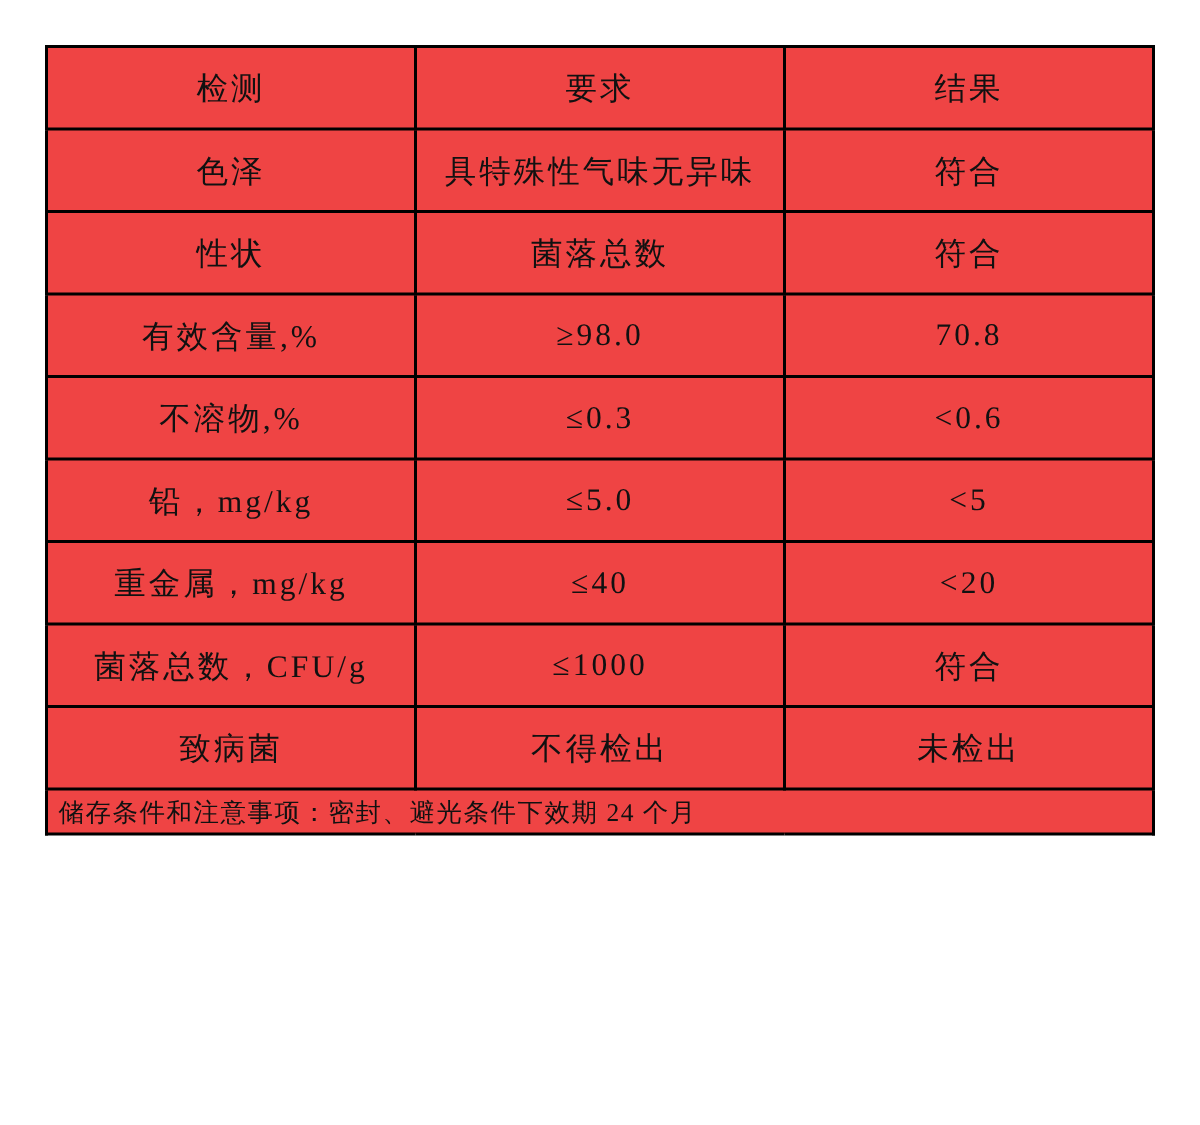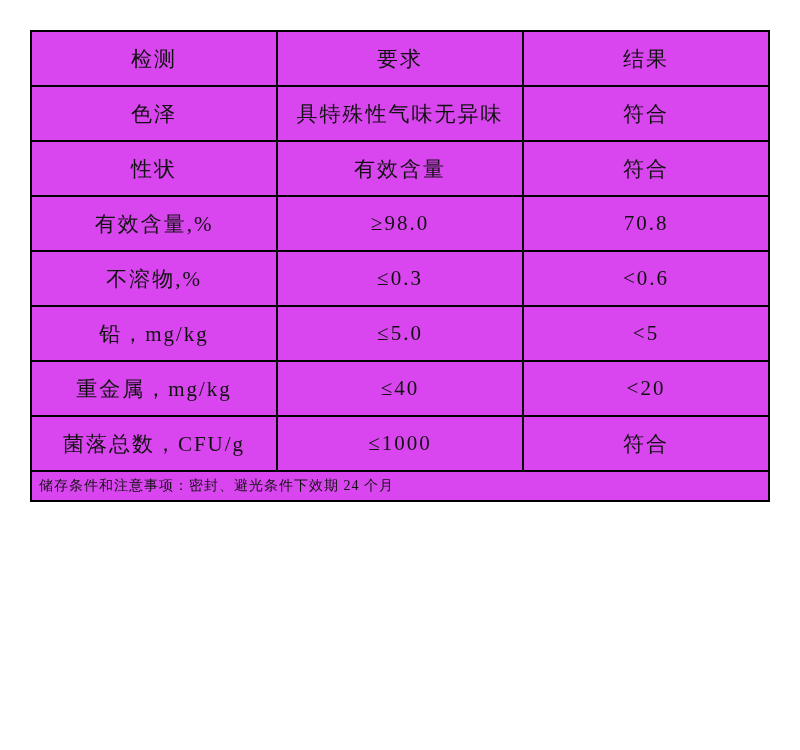--- a/index.html
+++ b/index.html
@@ -32,25 +32,25 @@
   table.coa th,
   table.coa td {
     border: 2px solid #000000;
     font-weight: normal;
     font-size: 21px;
     letter-spacing: 2px;
     text-align: center;
     vertical-align: middle;
     height: 53px;
     padding: 0;
-    background: #d946ef;
+    background: #ef4444;
   }
   table.coa tfoot td.footer-cell {
     height: 26px;
-    font-size: 14px;
+    font-size: 17px;
     letter-spacing: 1px;
     text-align: left;
     padding: 1px 2px 1px 7px;
     margin-left: 48px;
   }
 </style>
 </head>
 <body>
 
 <div class="page">
@@ -68,21 +68,21 @@
       </tr>
     </thead>
     <tbody>
       <tr>
         <td>色泽</td>
         <td>具特殊性气味无异味</td>
         <td>符合</td>
       </tr>
       <tr>
         <td>性状</td>
-        <td>有效含量</td>
+        <td>菌落总数</td>
         <td>符合</td>
       </tr>
       <tr>
         <td>有效含量,%</td>
         <td>≥98.0</td>
         <td>70.8</td>
       </tr>
       <tr>
         <td>不溶物,%</td>
         <td>≤0.3</td>
@@ -96,20 +96,25 @@
       <tr>
         <td>重金属，mg/kg</td>
         <td>≤40</td>
         <td>&lt;20</td>
       </tr>
       <tr>
         <td>菌落总数，CFU/g</td>
         <td>≤1000</td>
         <td>符合</td>
       </tr>
+      <tr>
+        <td>致病菌</td>
+        <td>不得检出</td>
+        <td>未检出</td>
+      </tr>
     </tbody>
     <tfoot>
       <tr>
         <td class="footer-cell" colspan="3">储存条件和注意事项：密封、避光条件下效期 24 个月</td>
       </tr>
     </tfoot>
   </table>
 </div>
 
 </body></html>

